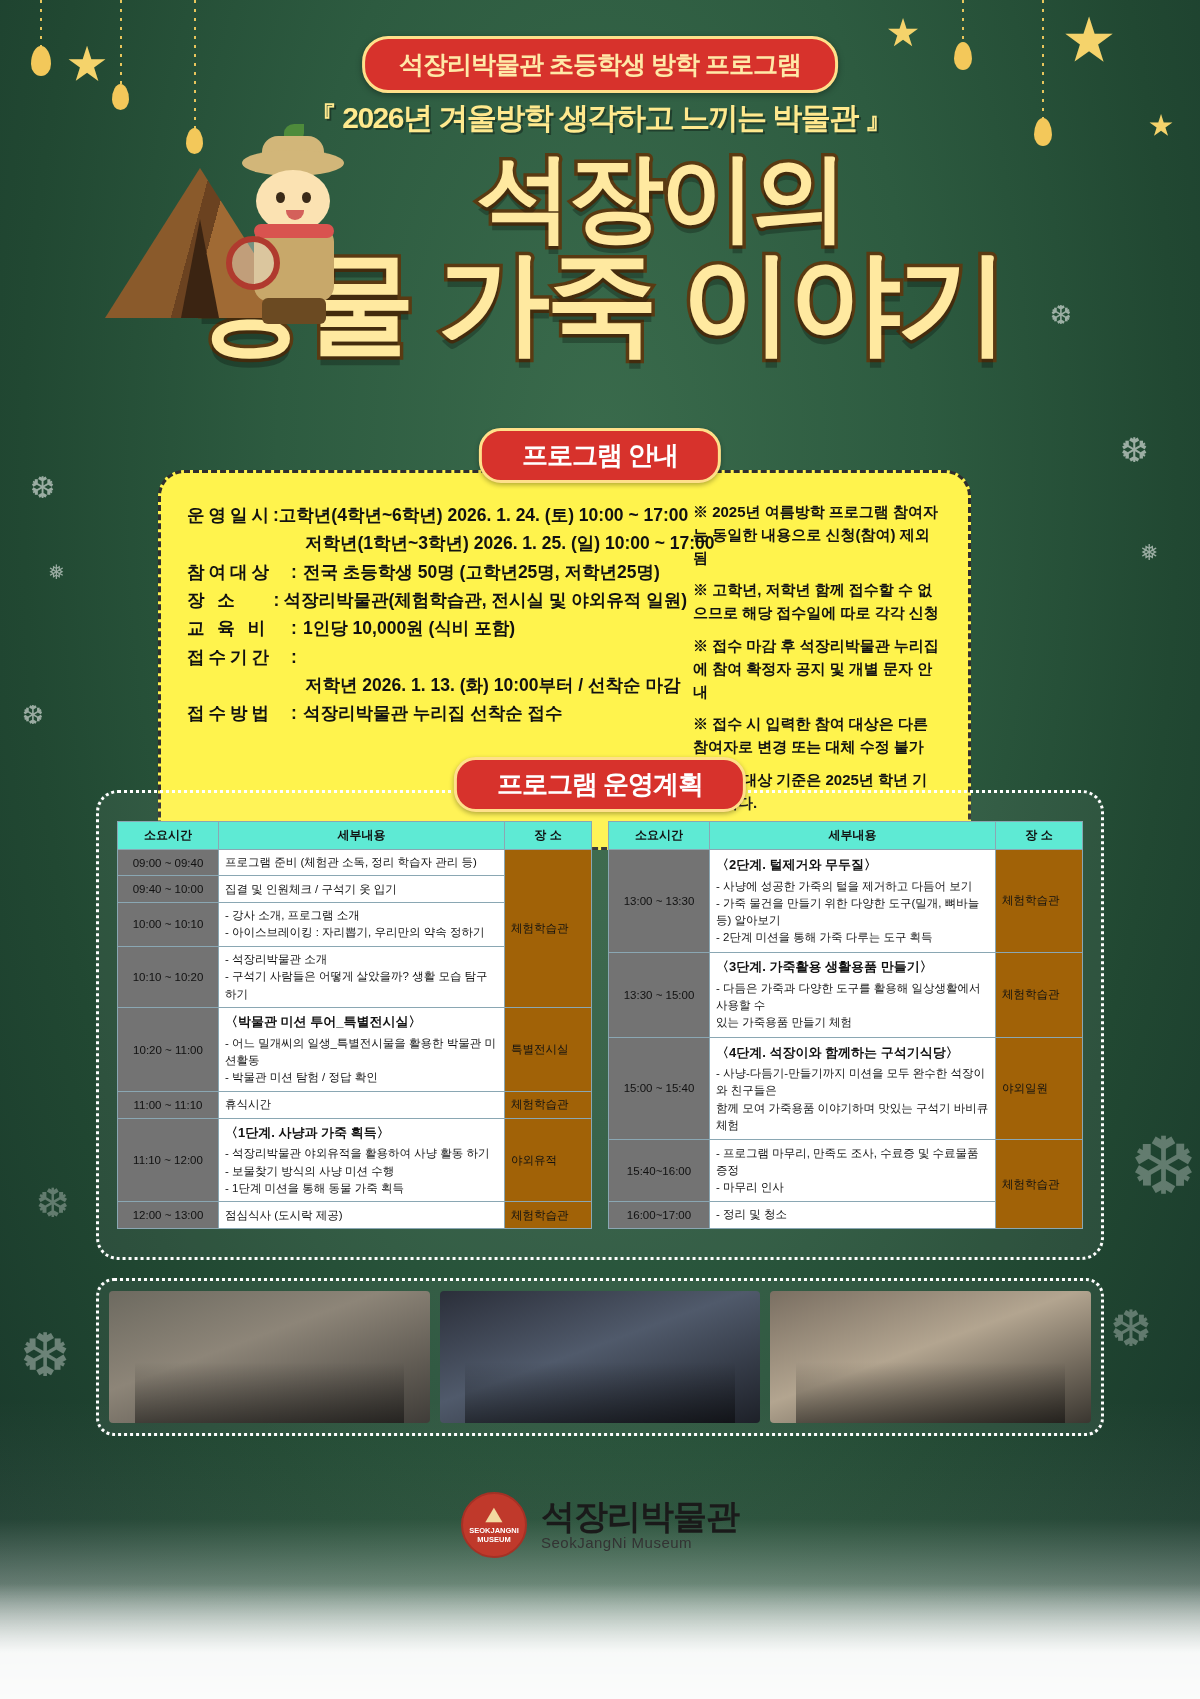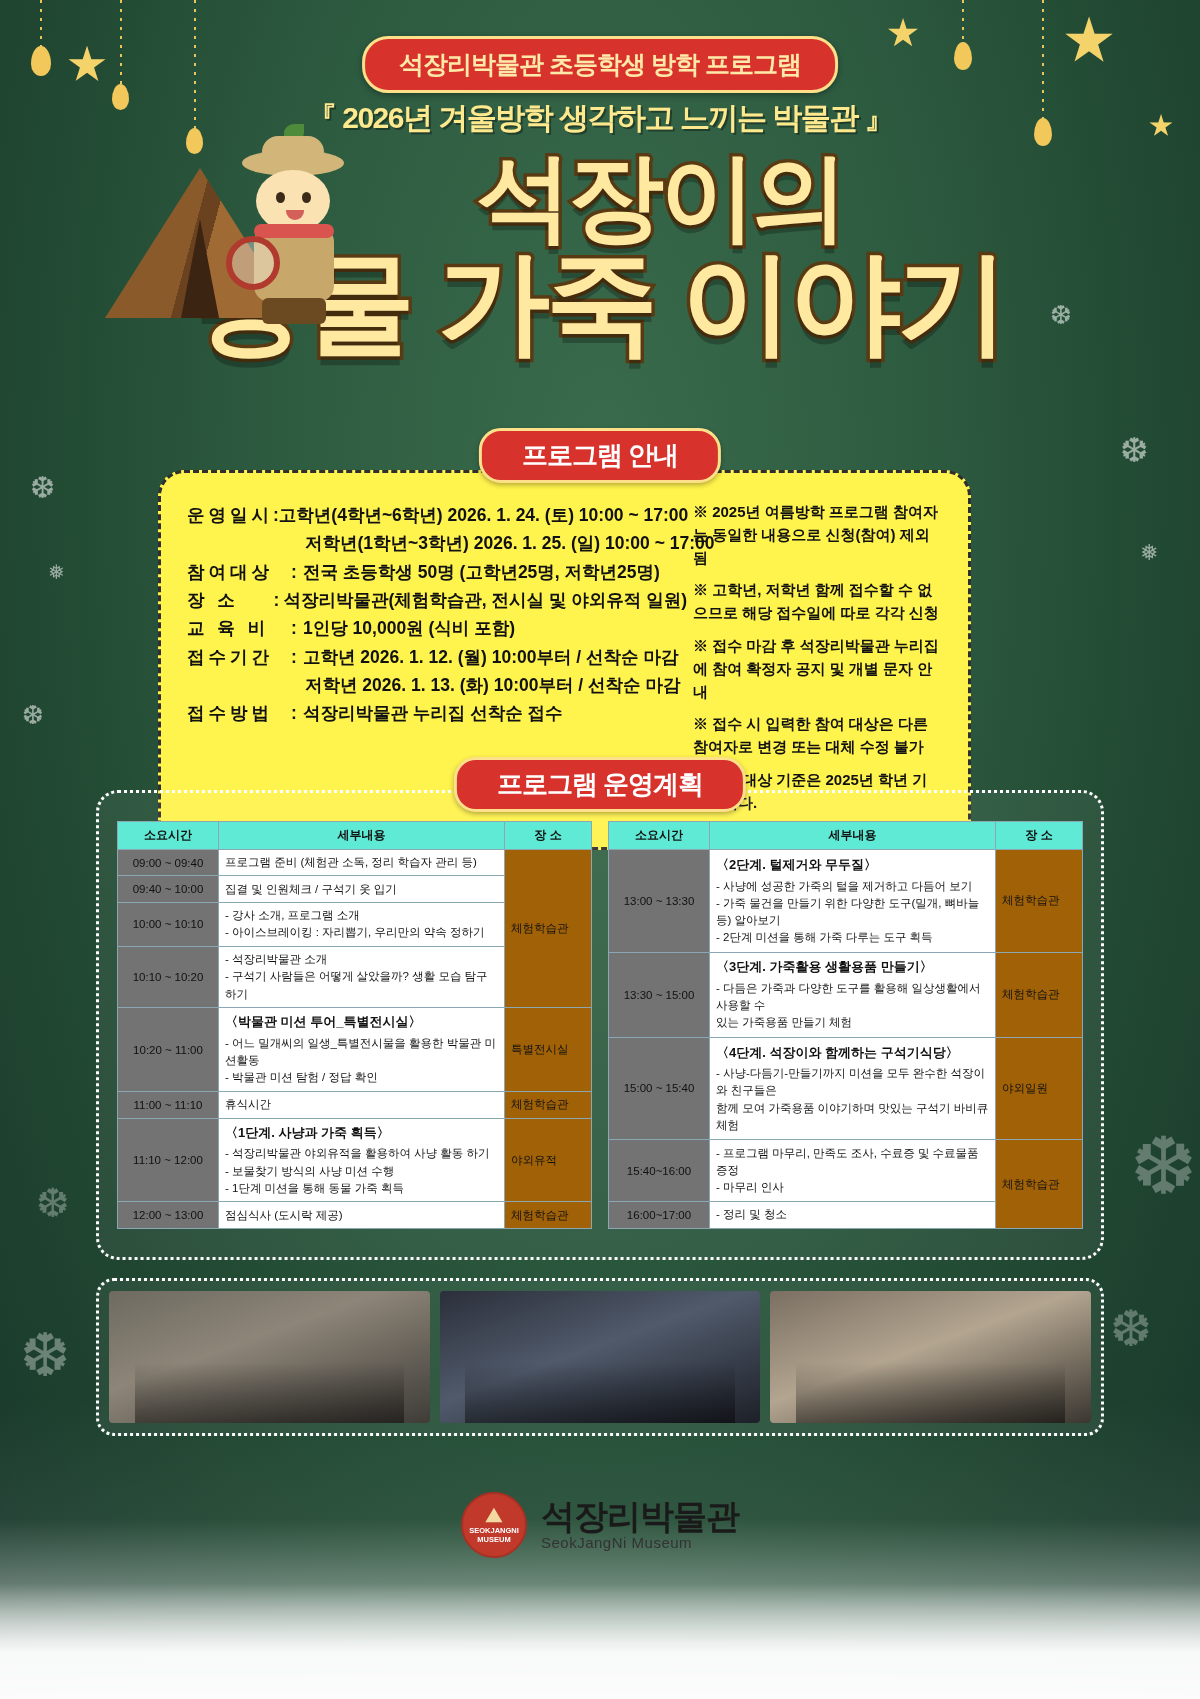--- a/index.html
+++ b/index.html
@@ -253,21 +253,20 @@
       <div class="irow">
           <span class="lab">교 육 비</span>
           <span class="colon">:</span>
           <span class="val">1인당 10,000원 (식비 포함)</span>
         </div>
     </div>
     <div>
       <div class="irow">
           <span class="lab">접수기간</span>
           <span class="colon">:</span>
-          <span class="val">고학년  2026. 1. 12. (월) 10:00부터 / 선착순 마감</span>
         </div>
       <div class="isub">저학년  2026. 1. 13. (화) 10:00부터 / 선착순 마감</div>
     </div>
     <div>
       <div class="irow">
           <span class="lab">접수방법</span>
           <span class="colon">:</span>
           <span class="val">석장리박물관 누리집 선착순 접수</span>
         </div>
     </div>

